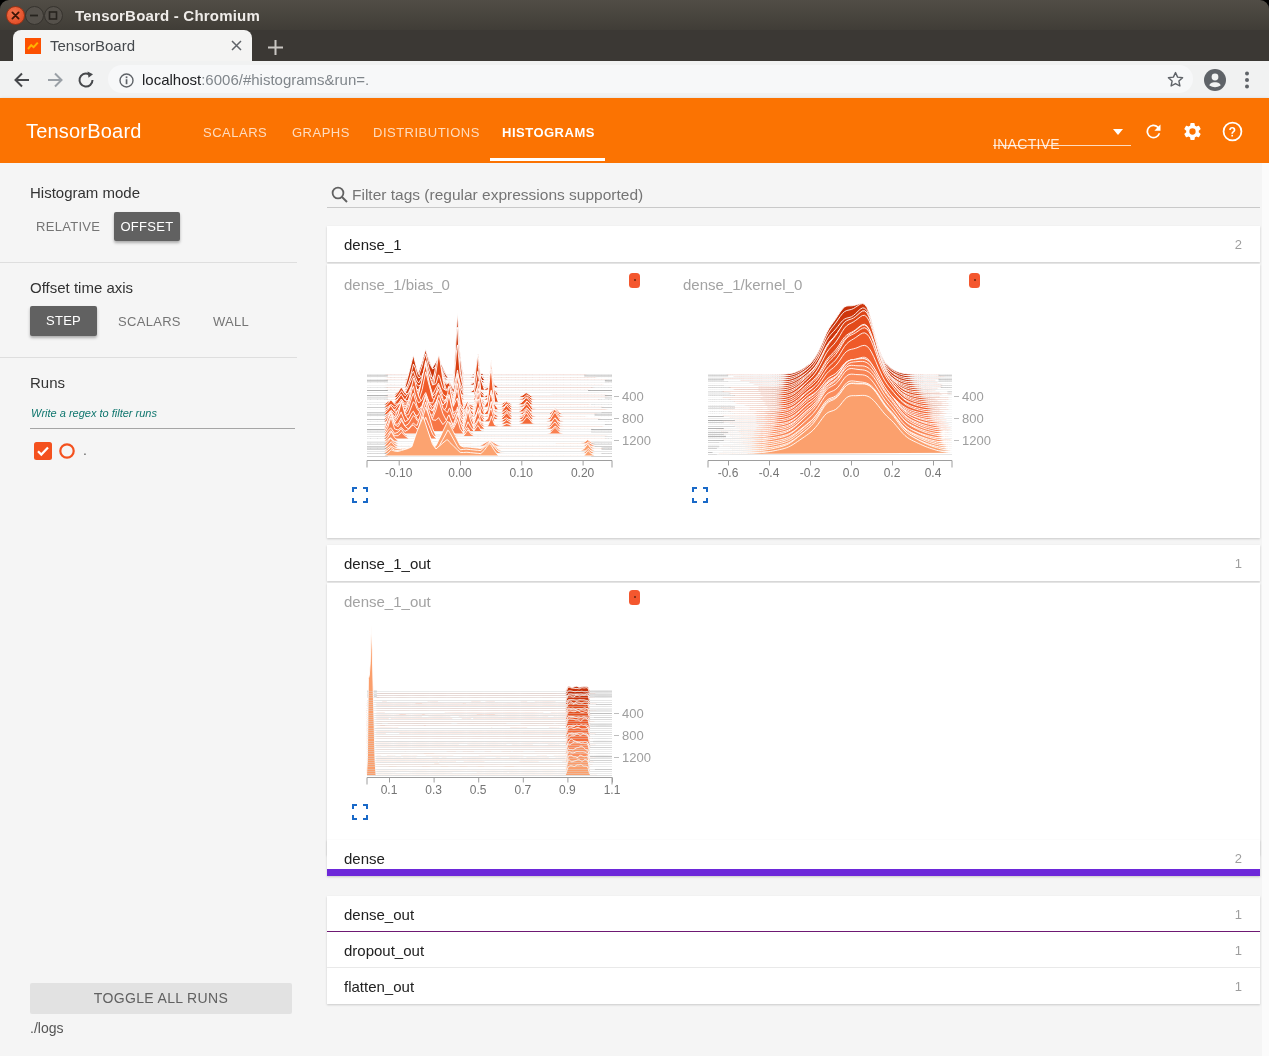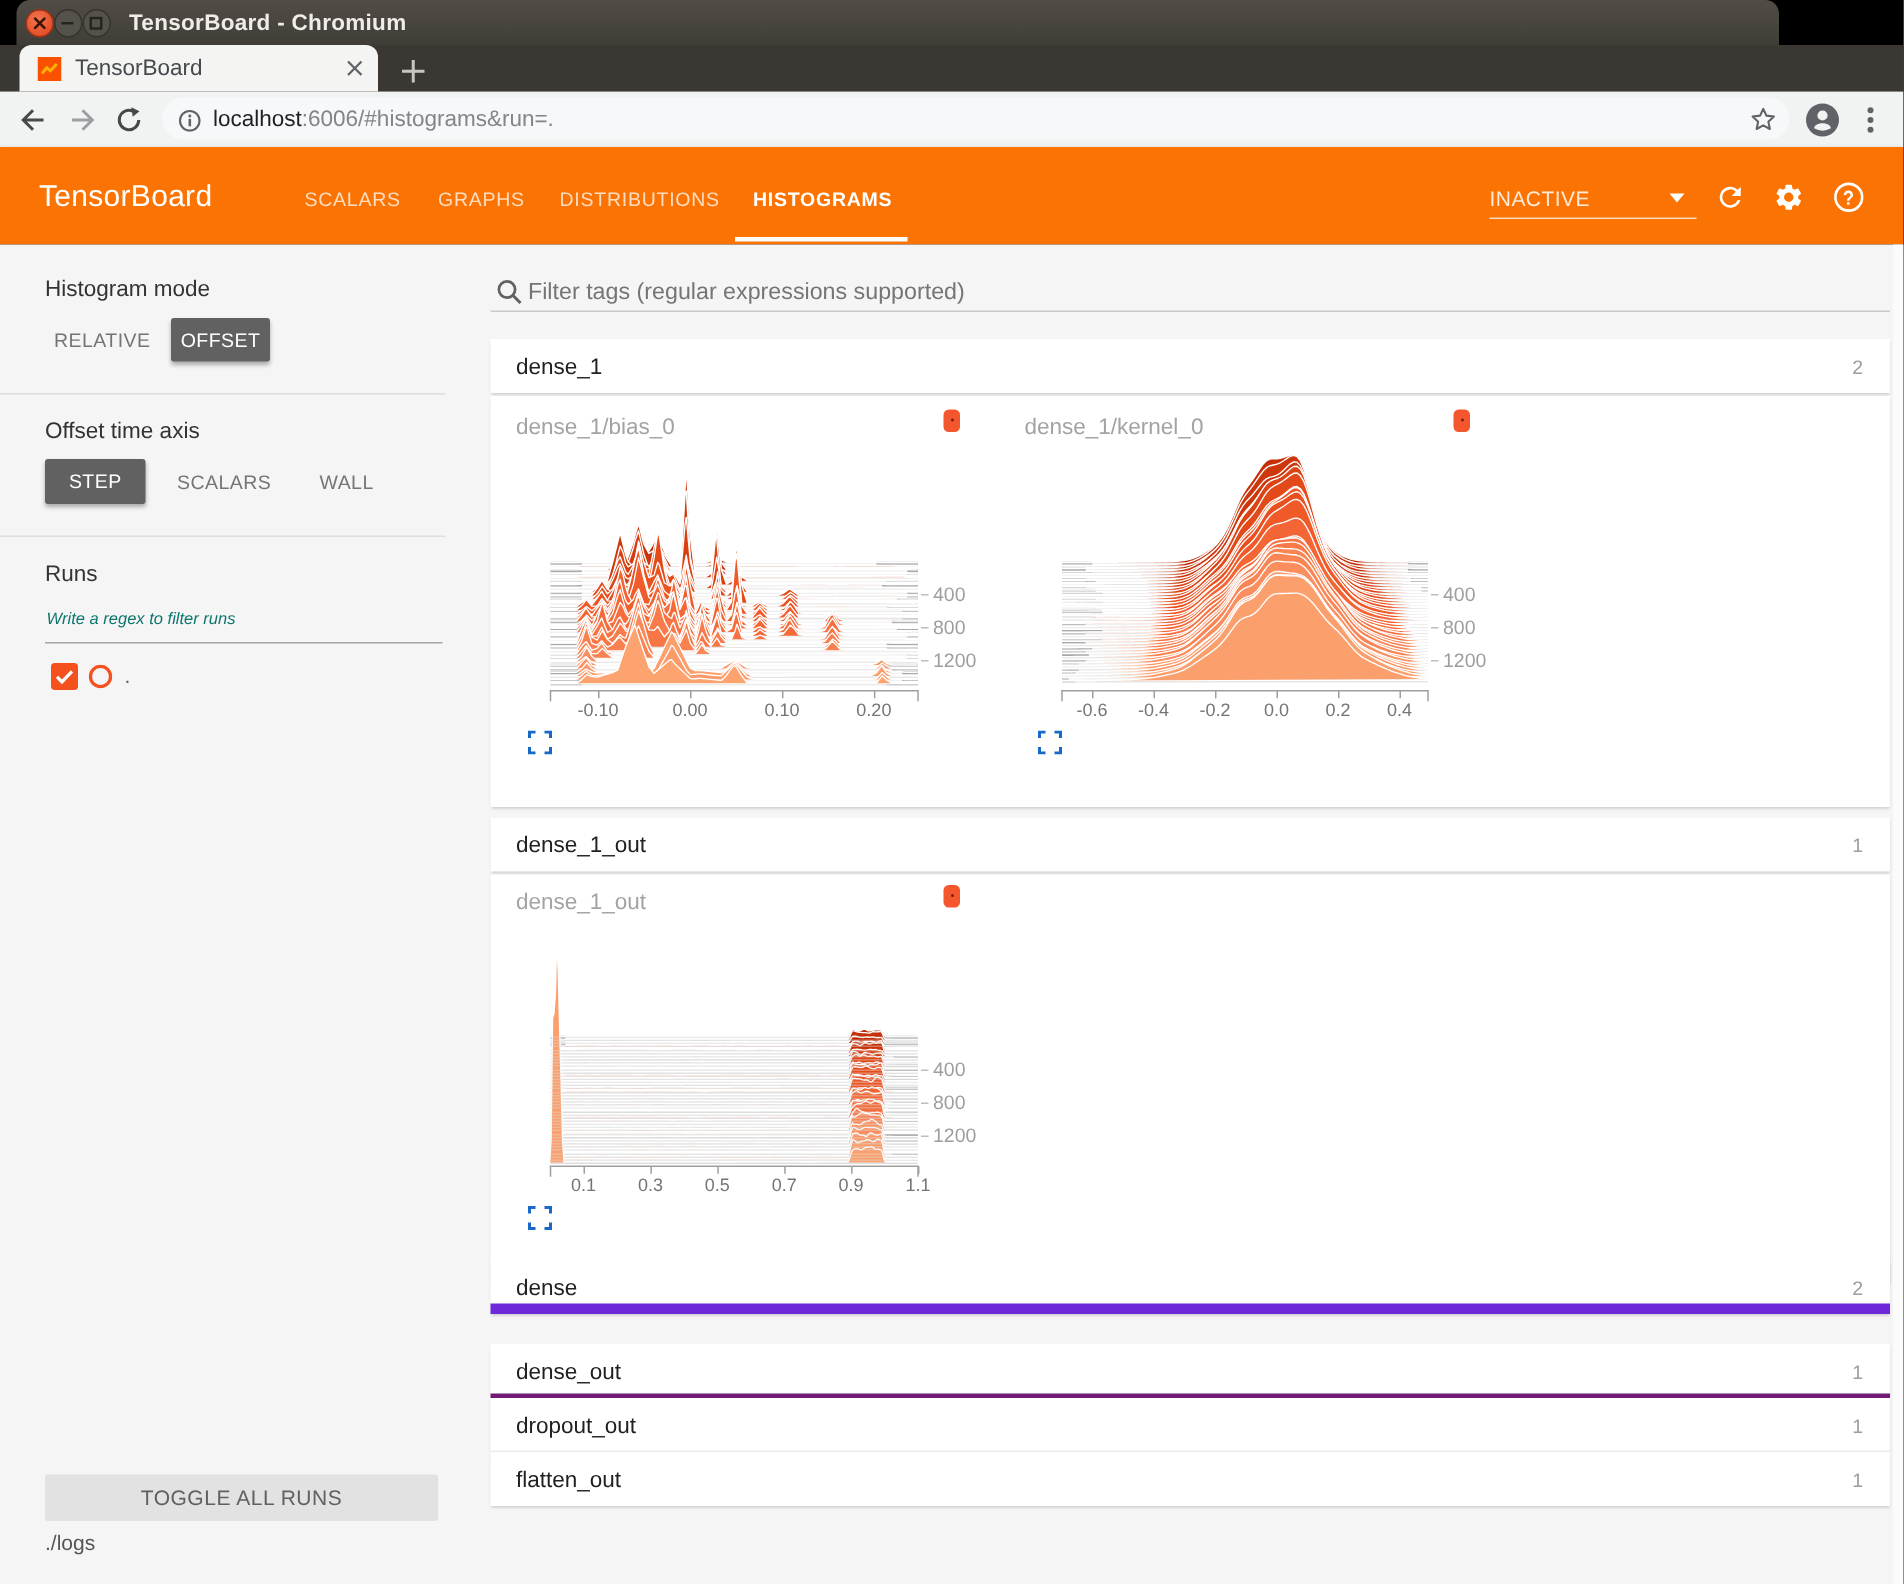--- a/index.html
+++ b/index.html
@@ -1,20 +1,20 @@
 <!DOCTYPE html>
 <html><head>
 <meta charset="utf-8">
 <style>
   * { margin:0; padding:0; box-sizing:border-box; }
   html,body { width:1269px; height:1056px; overflow:hidden; background:#000; }
   body { font-family:"Liberation Sans", sans-serif; position:relative; }
   .abs { position:absolute; }
   
-  #titlebar { position:absolute; left:11px; top:0; width:1175px; height:30px;
+  #titlebar { position:absolute; left:0; top:0; width:1269px; height:30px;
     background:linear-gradient(#514d46,#403d37); border-radius:9px 9px 0 0; }
   .winbtn { position:absolute; top:5.5px; width:19px; height:19px; border-radius:50%; }
   #btn-close { left:6px; background:radial-gradient(circle at 40% 35%, #f3764f, #e4502a 70%); border:1px solid #9c3214; }
   #btn-min  { left:25px; background:#55514b; border:1px solid #36332e; }
   #btn-max  { left:44px; background:#55514b; border:1px solid #36332e; }
   #wintitle { position:absolute; left:75px; top:7px; color:#efece9; font-size:15px; font-weight:bold; letter-spacing:0.2px; }
   #tabstrip { position:absolute; left:0; top:30px; width:1269px; height:31px; background:#3b3834; }
   #tab { position:absolute; left:13px; top:30px; width:239px; height:31px; background:#f4f4f3; border-radius:8px 8px 0 0; }
   #tab-title { position:absolute; left:50px; top:37px; font-size:15px; color:#45494d; }
   #urltext { z-index:3; }
@@ -22,21 +22,21 @@
   #omnibox { position:absolute; left:108px; top:65px; width:1085px; height:28px; border-radius:14px; background:#f7f8f9; }
   #urltext { position:absolute; left:142px; top:71px; font-size:15px; color:#202124; }
   #urltext .dim { color:#80868b; }
   
   #tbheader { position:absolute; left:0; top:98px; width:1269px; height:65px; background:#fb7302;
      box-shadow:0 2px 4px rgba(0,0,0,0.33); }
   #tblogo { position:absolute; left:26px; top:120px; color:#fff; font-size:20px; letter-spacing:0.2px; }
   .navitem { position:absolute; top:125px; color:rgba(255,255,255,0.75); font-size:13px; letter-spacing:0.5px; }
   .navitem.active { color:#fff; font-weight:bold; }
   #nav-underline { position:absolute; left:490px; top:158px; width:115px; height:3px; background:#fff; }
-  #inactive { position:absolute; left:993px; top:124px; color:rgba(255,255,255,0.85); font-size:14px; letter-spacing:0.3px;text-align:right; }
+  #inactive { position:absolute; left:993px; top:136px; color:rgba(255,255,255,0.85); font-size:14px; letter-spacing:0.3px;text-align:right; }
   #inactive-line { position:absolute; left:993px; top:145px; width:138px; height:1px; background:rgba(255,255,255,0.75); }
   
   #content { position:absolute; left:0; top:163px; width:1269px; height:893px; background:#f5f5f5; }
   
   .sb-label { position:absolute; left:30px; font-size:15px; color:#333; }
   .sb-divider { position:absolute; left:0; width:297px; height:1px; background:#dedede; }
   .tbtn { position:absolute; font-size:13px; letter-spacing:0.3px; color:#757575; text-align:center; }
   .tbtn.sel { background:#616161; color:#fff; border-radius:2px; box-shadow:0 2px 3px rgba(0,0,0,0.3); }
   #regex-ph { position:absolute; left:31px; top:407px; font-size:11px; color:#0f766e;font-style:italic; }
   #regex-line { position:absolute; left:30px; top:428px; width:265px; height:1px; background:#a5a5a5; }
@@ -176,21 +176,21 @@
 <div class="card" style="top:264px;height:274px"></div>
 <div class="card rowhdr" style="top:545px">
     <span class="t">dense_1_out</span>
     <span class="n">1</span>
   </div>
 <div class="card" style="top:583px;height:272px"></div>
 <div class="card rowhdr" style="top:840px;border-bottom:7px solid #6d28d9">
     <span class="t">dense</span>
     <span class="n">2</span>
   </div>
-<div class="card rowhdr" style="top:896px;border-bottom:3px solid #701a75">
+<div class="card rowhdr" style="top:896px;border-bottom:1px solid #701a75">
     <span class="t">dense_out</span>
     <span class="n">1</span>
   </div>
 <div class="card rowhdr" style="top:932px;border-bottom:1px solid #ececec">
     <span class="t">dropout_out</span>
     <span class="n">1</span>
   </div>
 <div class="card rowhdr" style="top:968px">
     <span class="t">flatten_out</span>
     <span class="n">1</span>

